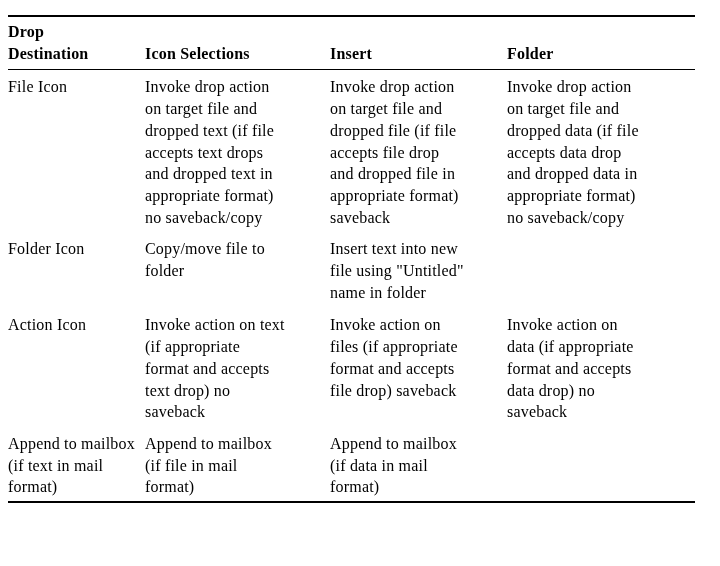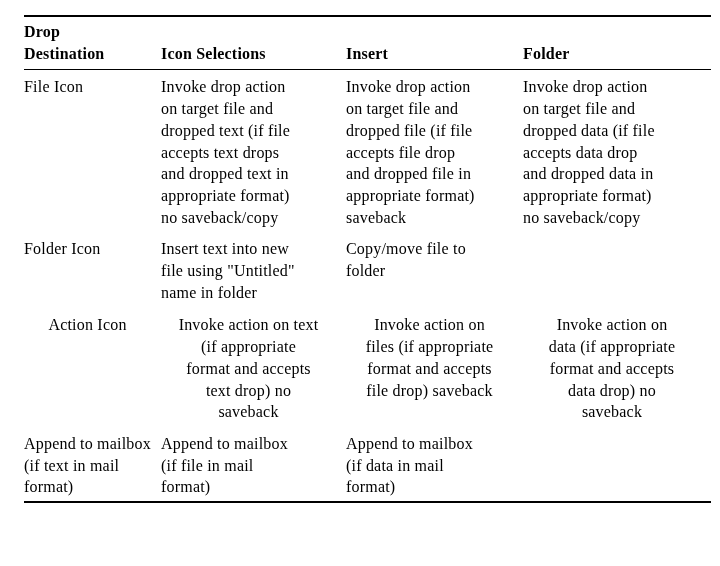--- a/index.html
+++ b/index.html
@@ -10,21 +10,21 @@
     width: 720px;
     height: 566px;
     background: #ffffff;
     color: #000000;
     font-family: "Liberation Serif", "DejaVu Serif", serif;
     overflow: hidden;
     position: relative;
   }
   .drop-table {
     position: absolute;
-    left: 24px;
+    left: 8px;
     top: 15px;
     width: 687px;
     border-top: 2px solid #000000;
     border-bottom: 2px solid #000000;
     padding-bottom: 3px;
   }
   .grid-row {
     display: grid;
     grid-template-columns: 137px 185px 177px 188px;
   }
@@ -39,21 +39,21 @@
     align-items: end;
     padding-top: 4px;
     padding-bottom: 5px;
     border-bottom: 1px solid #000000;
   }
   .header-row .cell {
     font-weight: bold;
   }
   .body-row-1 { padding-top: 6px; }
   .body-row-2 { padding-top: 10px; }
-  .body-row-3 { padding-top: 11px; text-align: center; }
+  .body-row-3 { padding-top: 11px; }
   .body-row-4 { padding-top: 10px; }
 </style>
 </head>
 <body>
 
 <div class="drop-table">
 
   <div class="grid-row header-row">
     <div class="cell">Drop
 Destination</div>
@@ -82,25 +82,25 @@
 on target file and
 dropped data (if file
 accepts data drop
 and dropped data in
 appropriate format)
 no saveback/copy</div>
   </div>
 
   <div class="grid-row body-row-2">
     <div class="cell">Folder Icon</div>
+    <div class="cell">Copy/move file to
+folder</div>
     <div class="cell">Insert text into new
 file using "Untitled"
 name in folder</div>
-    <div class="cell">Copy/move file to
-folder</div>
   </div>
 
   <div class="grid-row body-row-3">
     <div class="cell">Action Icon</div>
     <div class="cell">Invoke action on text
 (if appropriate
 format and accepts
 text drop) no
 saveback</div>
     <div class="cell">Invoke action on

